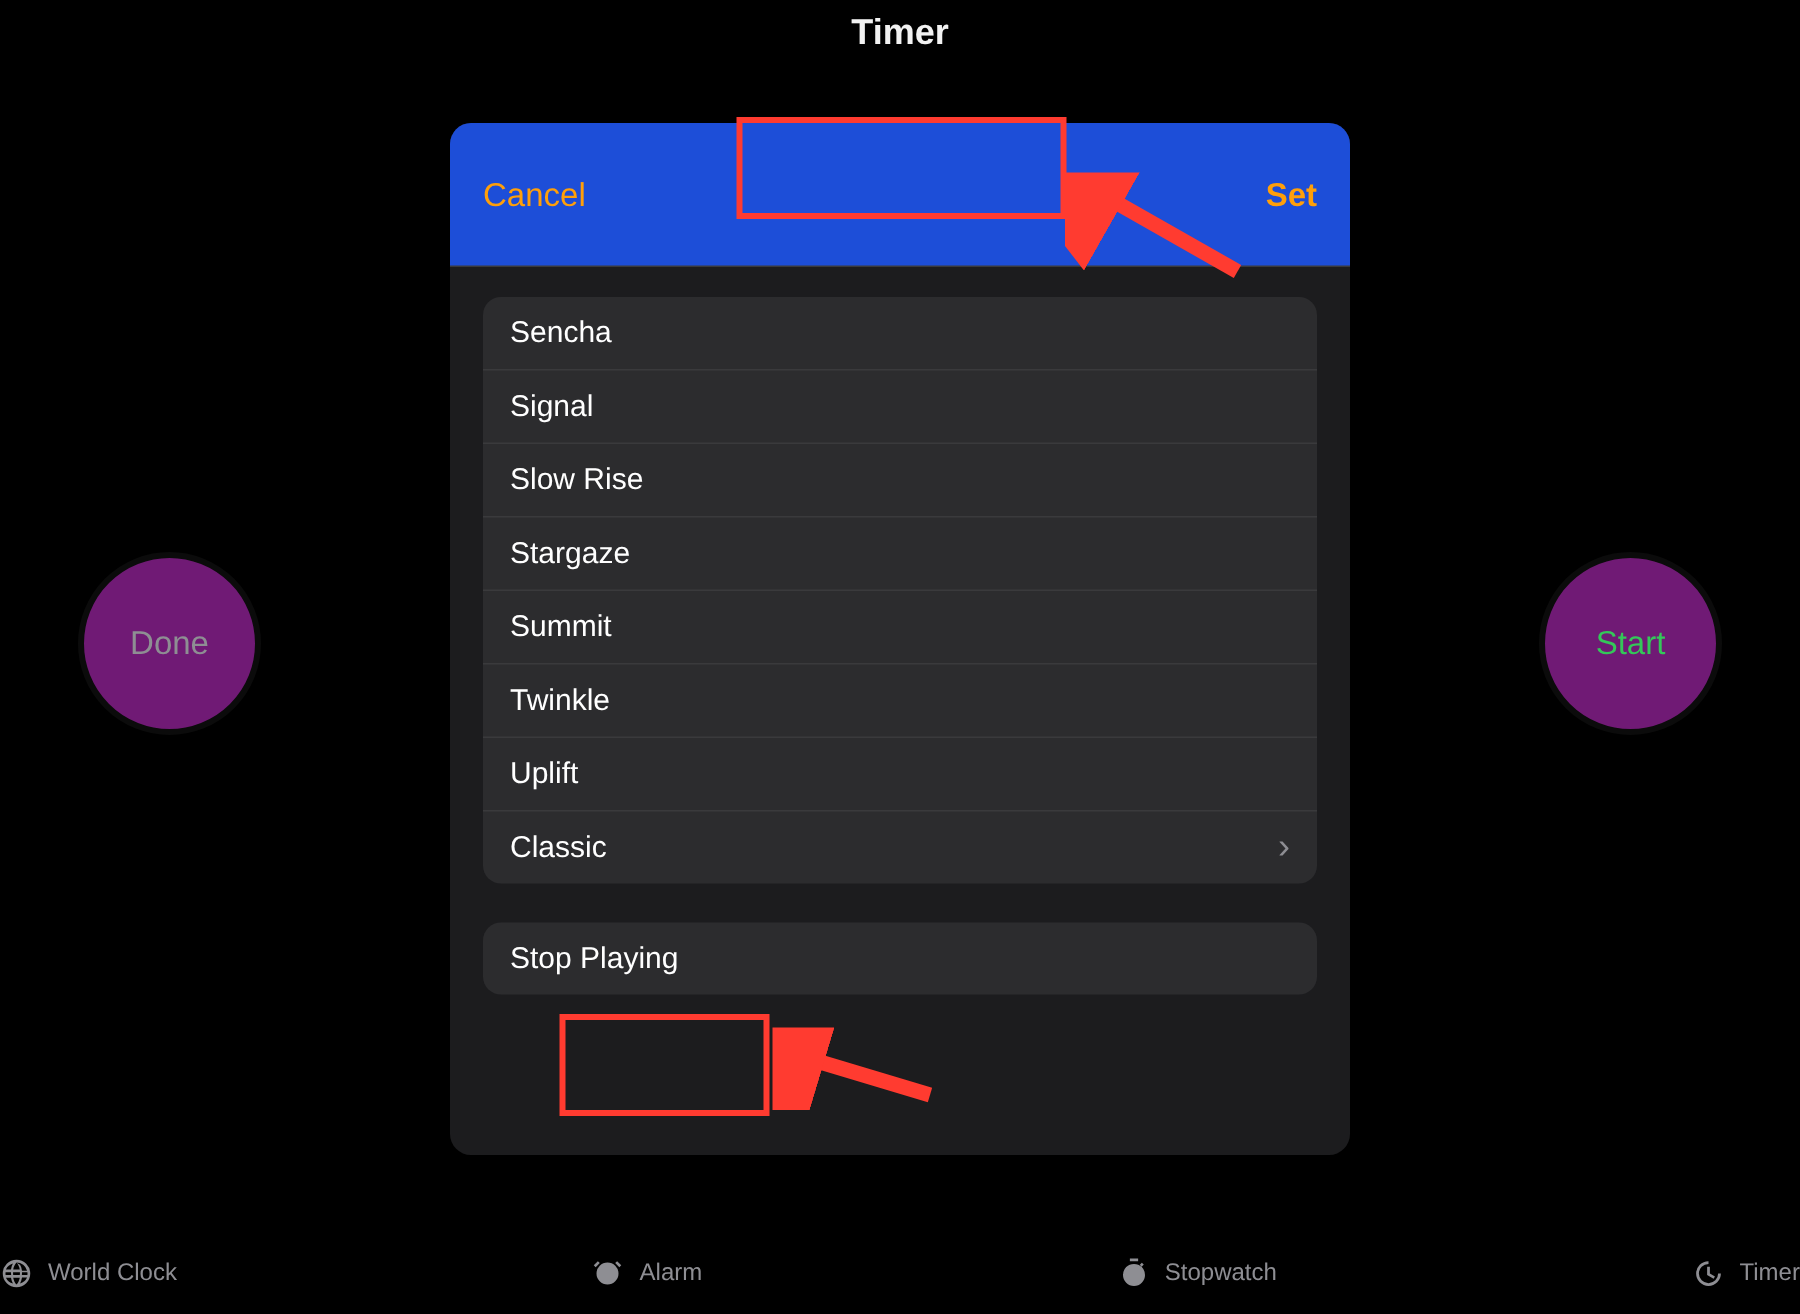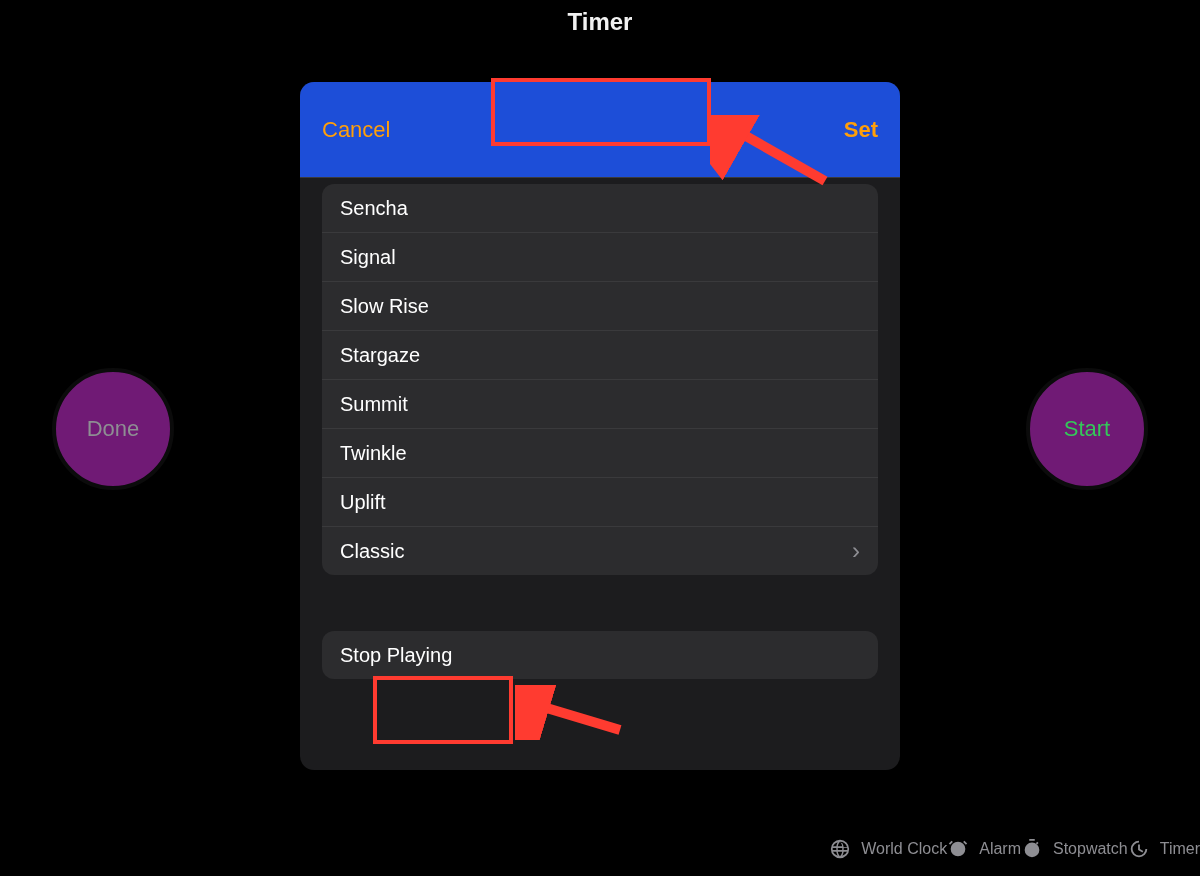--- a/index.html
+++ b/index.html
@@ -16,38 +16,38 @@
   
   .modal{position:absolute;left:300px;top:82px;width:600px;height:688px;
     background:#1c1c1e;border-radius:14px;overflow:hidden;display:flex;
     flex-direction:column}
   .modal-header{height:63px;background:#1d4ed8;display:flex;align-items:center;
     justify-content:space-between;padding:16px 22px;border-bottom:1px solid #3a3a3c}
   .hdr-btn{font-size:22px;font-weight:500;color:#ff9f0a}
   .hdr-set{font-weight:700}
   .hdr-title{font-size:22px;font-weight:700;color:#fff}
   .modal-body{flex:1;padding:0 22px}
-  .sound-panel{background:#2c2c2e;border-radius:12px;overflow:hidden;margin-top:6px}
+  .sound-panel{background:#2c2c2e;border-radius:12px;overflow:hidden;margin-top:20px}
   .sound-row{display:flex;align-items:center;justify-content:space-between;
     height:48px;padding:0 18px;border-top:1px solid #3a3a3c;font-size:20px;
     font-weight:500;color:#fff}
   .sound-row:first-child{border-top:none}
   .chev{color:#8e8e93;font-size:24px;line-height:1}
-  .stop-panel{background:#2c2c2e;border-radius:12px;height:48px;margin-top:56px;
+  .stop-panel{background:#2c2c2e;border-radius:12px;height:48px;margin-top:26px;
     display:flex;align-items:center;padding:0 18px;font-size:20px;
     font-weight:500;color:#fff}
 
   
   .hl{position:absolute;border:4px solid #ff3b30;box-sizing:border-box;
     pointer-events:none}
   .arrow{position:absolute;pointer-events:none}
 
   
   .tabbar{position:absolute;left:0;right:0;bottom:0;height:54px;
-    display:flex;align-items:center;justify-content:flex-end;
+    display:flex;align-items:center;justify-content:space-between;
     background:transparent}
   .tab{display:flex;align-items:center;gap:10px;color:#8e8e93;font-size:16px}
   .tab svg{width:22px;height:22px;fill:#8e8e93}
 </style>
 </head>
 <body>
 
 <div class="page-title">Timer</div>
 
 <div class="round-btn round-done">

